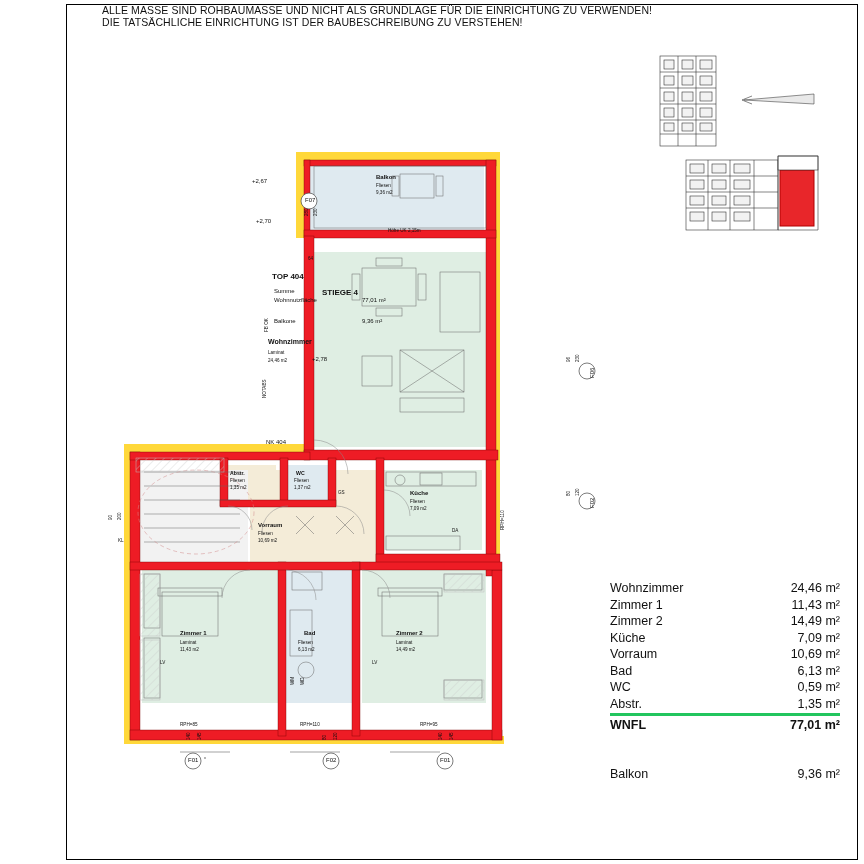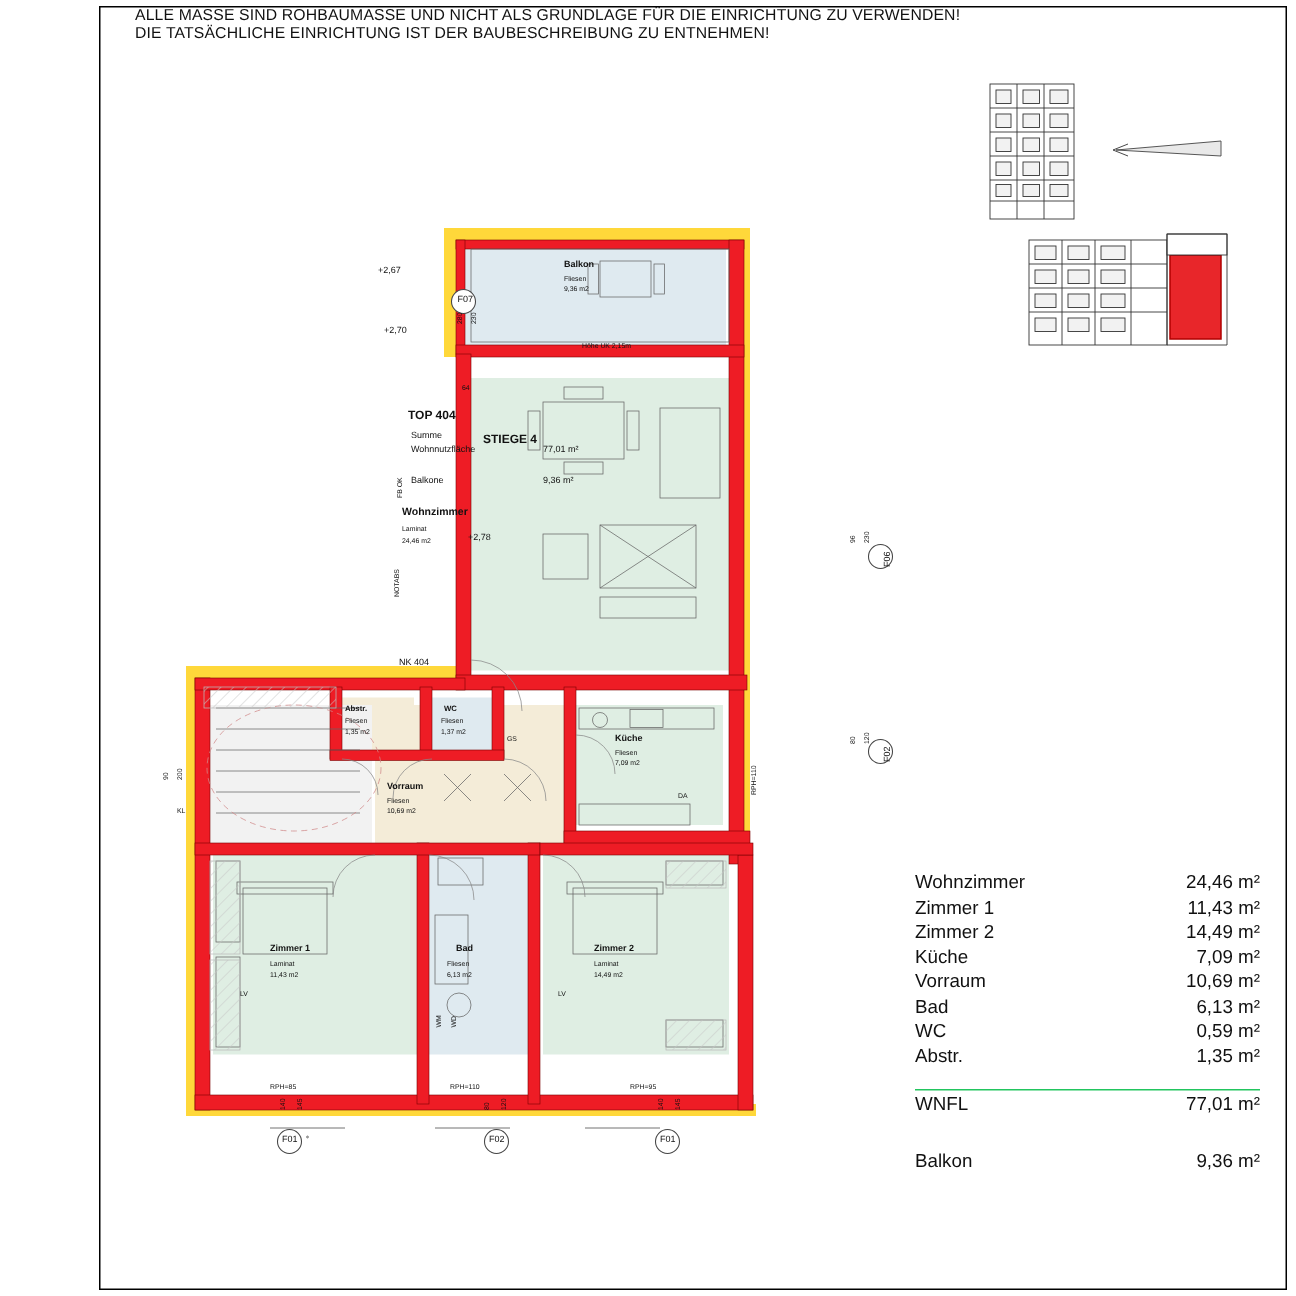--- a/index.html
+++ b/index.html
@@ -1,33 +1,33 @@
 <!DOCTYPE html>
 <html><head>
 <meta charset="utf-8">
 <style>
   html,body{margin:0;padding:0;background:#ffffff;}
   body{width:864px;height:864px;font-family:"Liberation Sans",sans-serif;position:relative;overflow:hidden;}
   .page{position:absolute;left:0;top:0;width:864px;height:864px;}
   .frame{position:absolute;left:66px;top:4px;width:792px;height:856px;border:1px solid #000;box-sizing:border-box;}
 
   
-  .disclaimer{position:absolute;left:90px;top:4px;width:640px;font-size:10.5px;line-height:12.4px;color:#111;letter-spacing:0.1px;}
+  .disclaimer{position:absolute;left:102px;top:4px;width:640px;font-size:10.5px;line-height:12.4px;color:#111;letter-spacing:0.1px;}
   .disclaimer div{white-space:nowrap;}
 
   
   .keyplan{position:absolute;left:656px;top:52px;width:196px;height:196px;}
   .kp-svg{position:absolute;left:0;top:0;}
 
   
   .areas{position:absolute;left:610px;top:580px;width:230px;font-size:12.5px;color:#111;}
   .arow{display:flex;justify-content:space-between;line-height:16.5px;}
   .arow .lbl{text-align:left;}
   .arow .val{text-align:right;font-variant-numeric:tabular-nums;}
-  .arow.total{border-top:1px solid #22c55e;margin-top:14px;padding-top:1px;}
+  .arow.total{border-top:3px solid #22c55e;margin-top:1px;padding-top:1px;font-weight:bold;}
   .areas2{position:absolute;left:610px;top:766px;width:230px;font-size:12.5px;color:#111;}
 
   
   .plan{position:absolute;left:100px;top:140px;width:500px;height:620px;}
   .plan svg{position:absolute;left:0;top:0;}
 
   .lab{position:absolute;font-family:"Liberation Sans",sans-serif;color:#111;white-space:nowrap;}
   .t5{font-size:4.6px;}
   .t55{font-size:5.2px;}
   .t6{font-size:6px;}
@@ -38,21 +38,21 @@
   .ctr{text-align:center;}
 </style>
 </head>
 <body>
 
 <div class="page">
   <div class="frame"></div>
 
   <div class="disclaimer">
     <div>ALLE MASSE SIND ROHBAUMASSE UND NICHT ALS GRUNDLAGE FÜR DIE EINRICHTUNG ZU VERWENDEN!</div>
-    <div>DIE TATSÄCHLICHE EINRICHTUNG IST DER BAUBESCHREIBUNG ZU ENTNEHMEN!</div>
+    <div>DIE TATSÄCHLICHE EINRICHTUNG IST DER BAUBESCHREIBUNG ZU VERSTEHEN!</div>
   </div>
 
   <div class="keyplan">
     <svg class="kp-svg" width="196" height="196" viewBox="0 0 196 196">
       <g stroke="#333" stroke-width="0.6" fill="none">
 
         <rect x="4" y="4" width="56" height="90" fill="#ffffff"></rect>
         <line x1="4" y1="20" x2="60" y2="20"></line>
         <line x1="4" y1="36" x2="60" y2="36"></line>
         <line x1="4" y1="52" x2="60" y2="52"></line>

